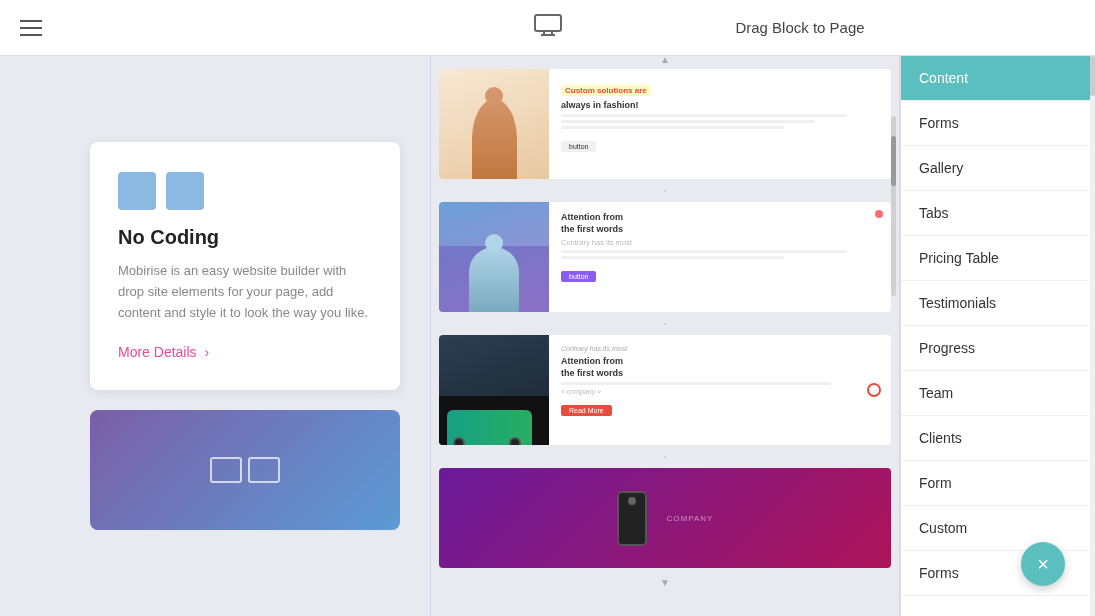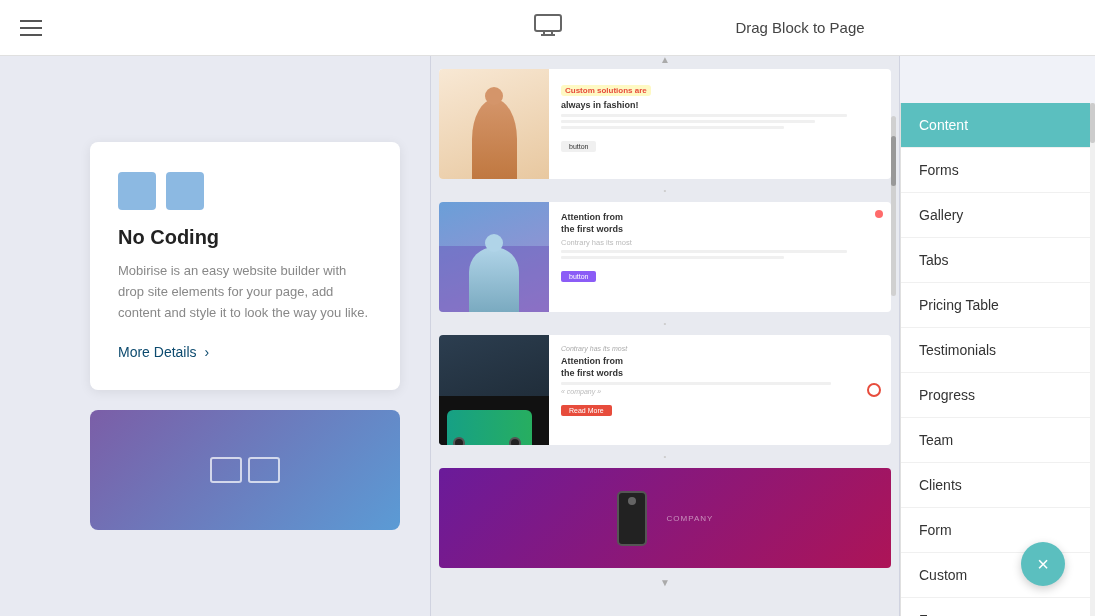--- a/index.html
+++ b/index.html
@@ -104,21 +104,21 @@
       margin-bottom: 12px;
     }
     .card-body {
       font-size: 13px;
       color: #888;
       line-height: 1.6;
       margin-bottom: 20px;
     }
     .card-link {
       font-size: 14px;
-      color: #0c4a6e;
+      color: #ec4899;
       cursor: pointer;
       display: flex;
       align-items: center;
       gap: 8px;
     }
 
     
     .bottom-card {
       background: linear-gradient(135deg, #7b5ea7, #5b9bd5);
       border-radius: 8px;
@@ -322,21 +322,20 @@
       letter-spacing: 1px;
     }
 
     
     .right-sidebar {
       width: 195px;
       background: #fff;
       flex-shrink: 0;
       overflow-y: auto;
       border-left: 1px solid #e0e0e0;
-      margin-top: 47px;
     }
     .sidebar-item {
       padding: 14px 18px;
       font-size: 14px;
       color: #333;
       cursor: pointer;
       border-bottom: 1px solid #f0f0f0;
     }
     .sidebar-item.active {
       background: #5bbfbf;

